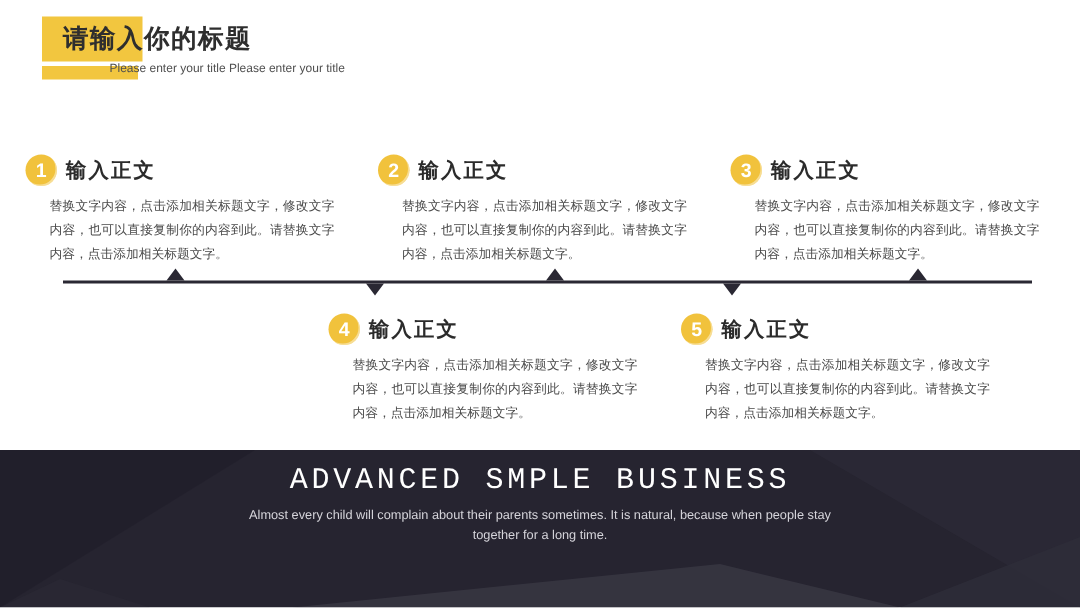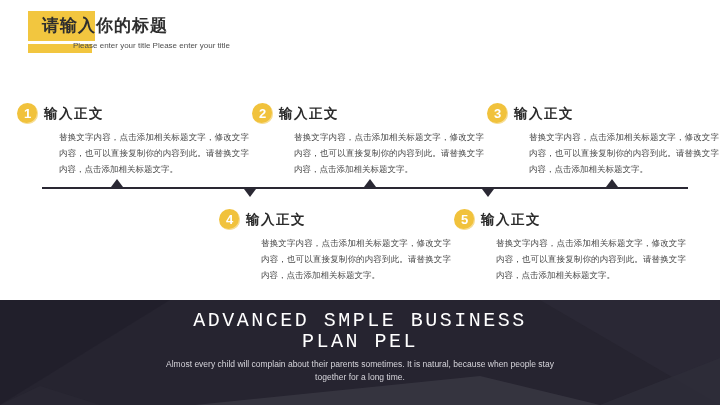--- a/index.html
+++ b/index.html
@@ -14,21 +14,21 @@
   .page-subtitle { position:absolute; left:45px; top:41px; font-size:8px; color:#4f4f4f;padding-left:28px; }
   
   .item { position:absolute; width:222px; }
   .item-head { display:flex; align-items:center; }
   .num-circle {
     width:21px; height:21px; border-radius:50%; background:#F1C23C;
     color:#ffffff; font-size:13px; font-weight:700; text-align:center; line-height:21px;
     box-shadow:inset -1px -1px 0 rgba(255,255,255,0.45); flex:0 0 21px;
   }
   .item-heading { margin-left:6px; font-size:13.5px; font-weight:700; color:#2b2b2b; letter-spacing:1.5px; }
-  .item-body { margin:5px 0 0 42px; width:190px; font-size:8.5px; color:#4a4a4a; line-height:16px; text-align:justify; }
+  .item-body { margin:5px 0 0 16px; width:190px; font-size:8.5px; color:#4a4a4a; line-height:16px; text-align:justify; }
   
   .timeline-line { position:absolute; left:42px; top:187px; width:646px; height:2px; background:#2a2833; }
   .tri { position:absolute; width:0; height:0; border-left:6px solid transparent; border-right:6px solid transparent; }
   .tri-up { border-bottom:8px solid #2a2833; top:179px; }
   .tri-down { border-top:8px solid #2a2833; top:189px; }
   
   .footer { position:absolute; left:0; top:300px; width:720px; height:105px; background:#262430; }
   .footer svg { position:absolute; left:0; top:0; }
   .footer-text { position:absolute; left:0; top:10px; width:100%; text-align:center; }
   .footer-title { color:#ffffff; font-size:20px; letter-spacing:2.5px; line-height:21px; font-weight:400;font-family:Liberation Mono, monospace; }
@@ -95,18 +95,17 @@
     <svg width="720" height="105" viewBox="0 0 720 105">
       <rect x="0" y="0" width="720" height="105" fill="#262430"></rect>
       <polygon points="0,0 170,0 0,105" fill="#211F2B" opacity="0.9"></polygon>
       <polygon points="540,0 720,0 720,105" fill="#2B2936" opacity="0.85"></polygon>
       <polygon points="600,105 720,58 720,105" fill="#2E2C38" opacity="0.9"></polygon>
       <polygon points="195,105 480,76 600,105" fill="#3A3844" opacity="0.8"></polygon>
       <polygon points="0,105 100,105 40,86" fill="#2B2935" opacity="0.7"></polygon>
     </svg>
     <div class="footer-text">
       <div class="footer-title">ADVANCED SMPLE BUSINESS</div>
-      <div class="footer-title">PLAN PEL</div>
       <div class="footer-subtitle">Almost every child will complain about their parents sometimes. It is natural, because when people stay together for a long time.</div>
     </div>
   </div>
 
 </div>
 
 </body></html>

